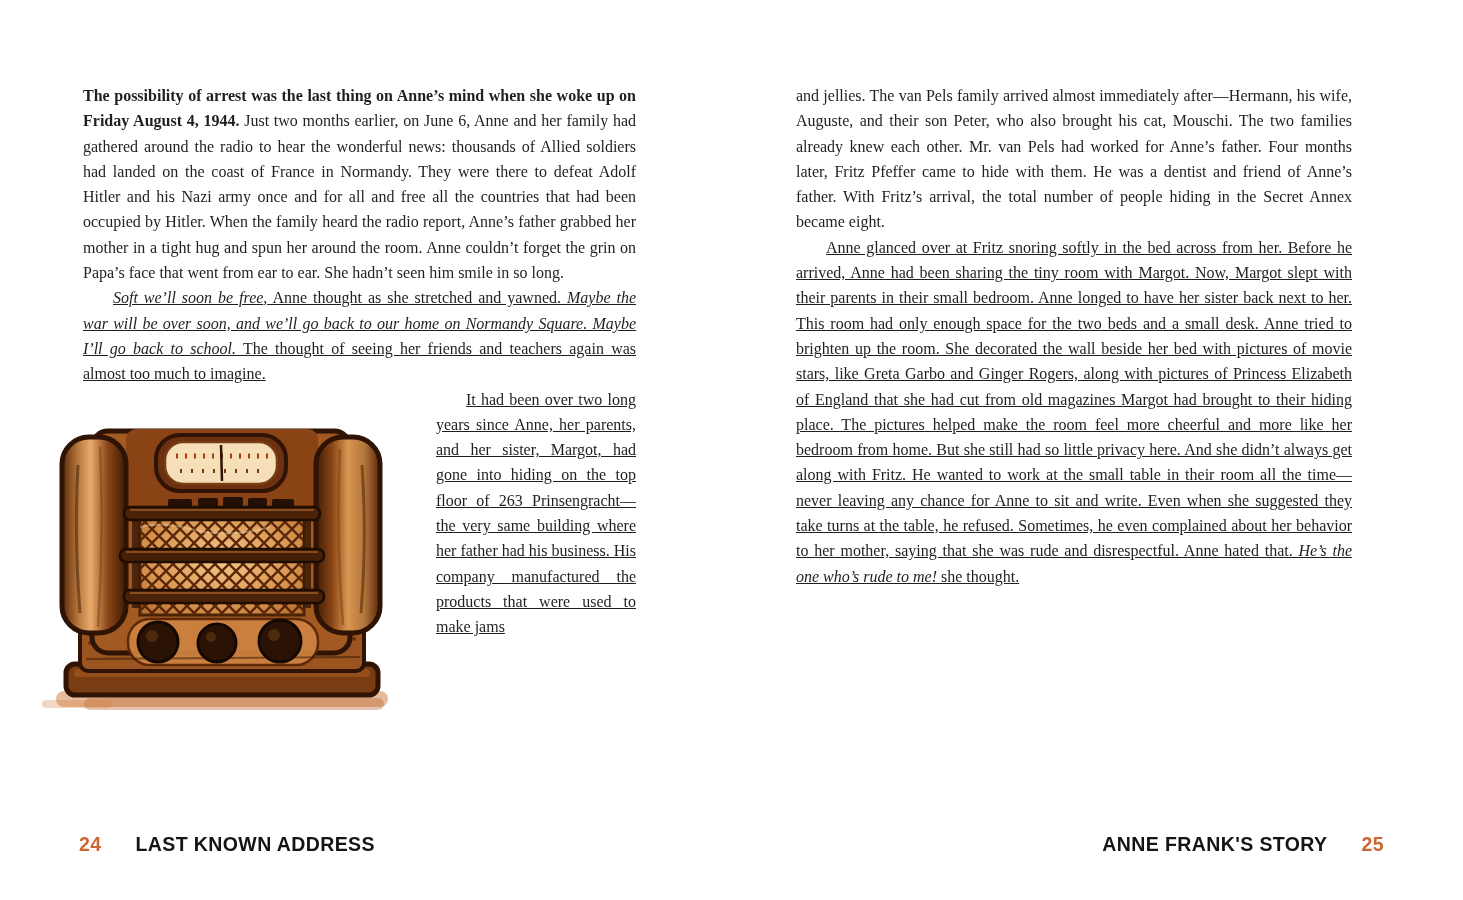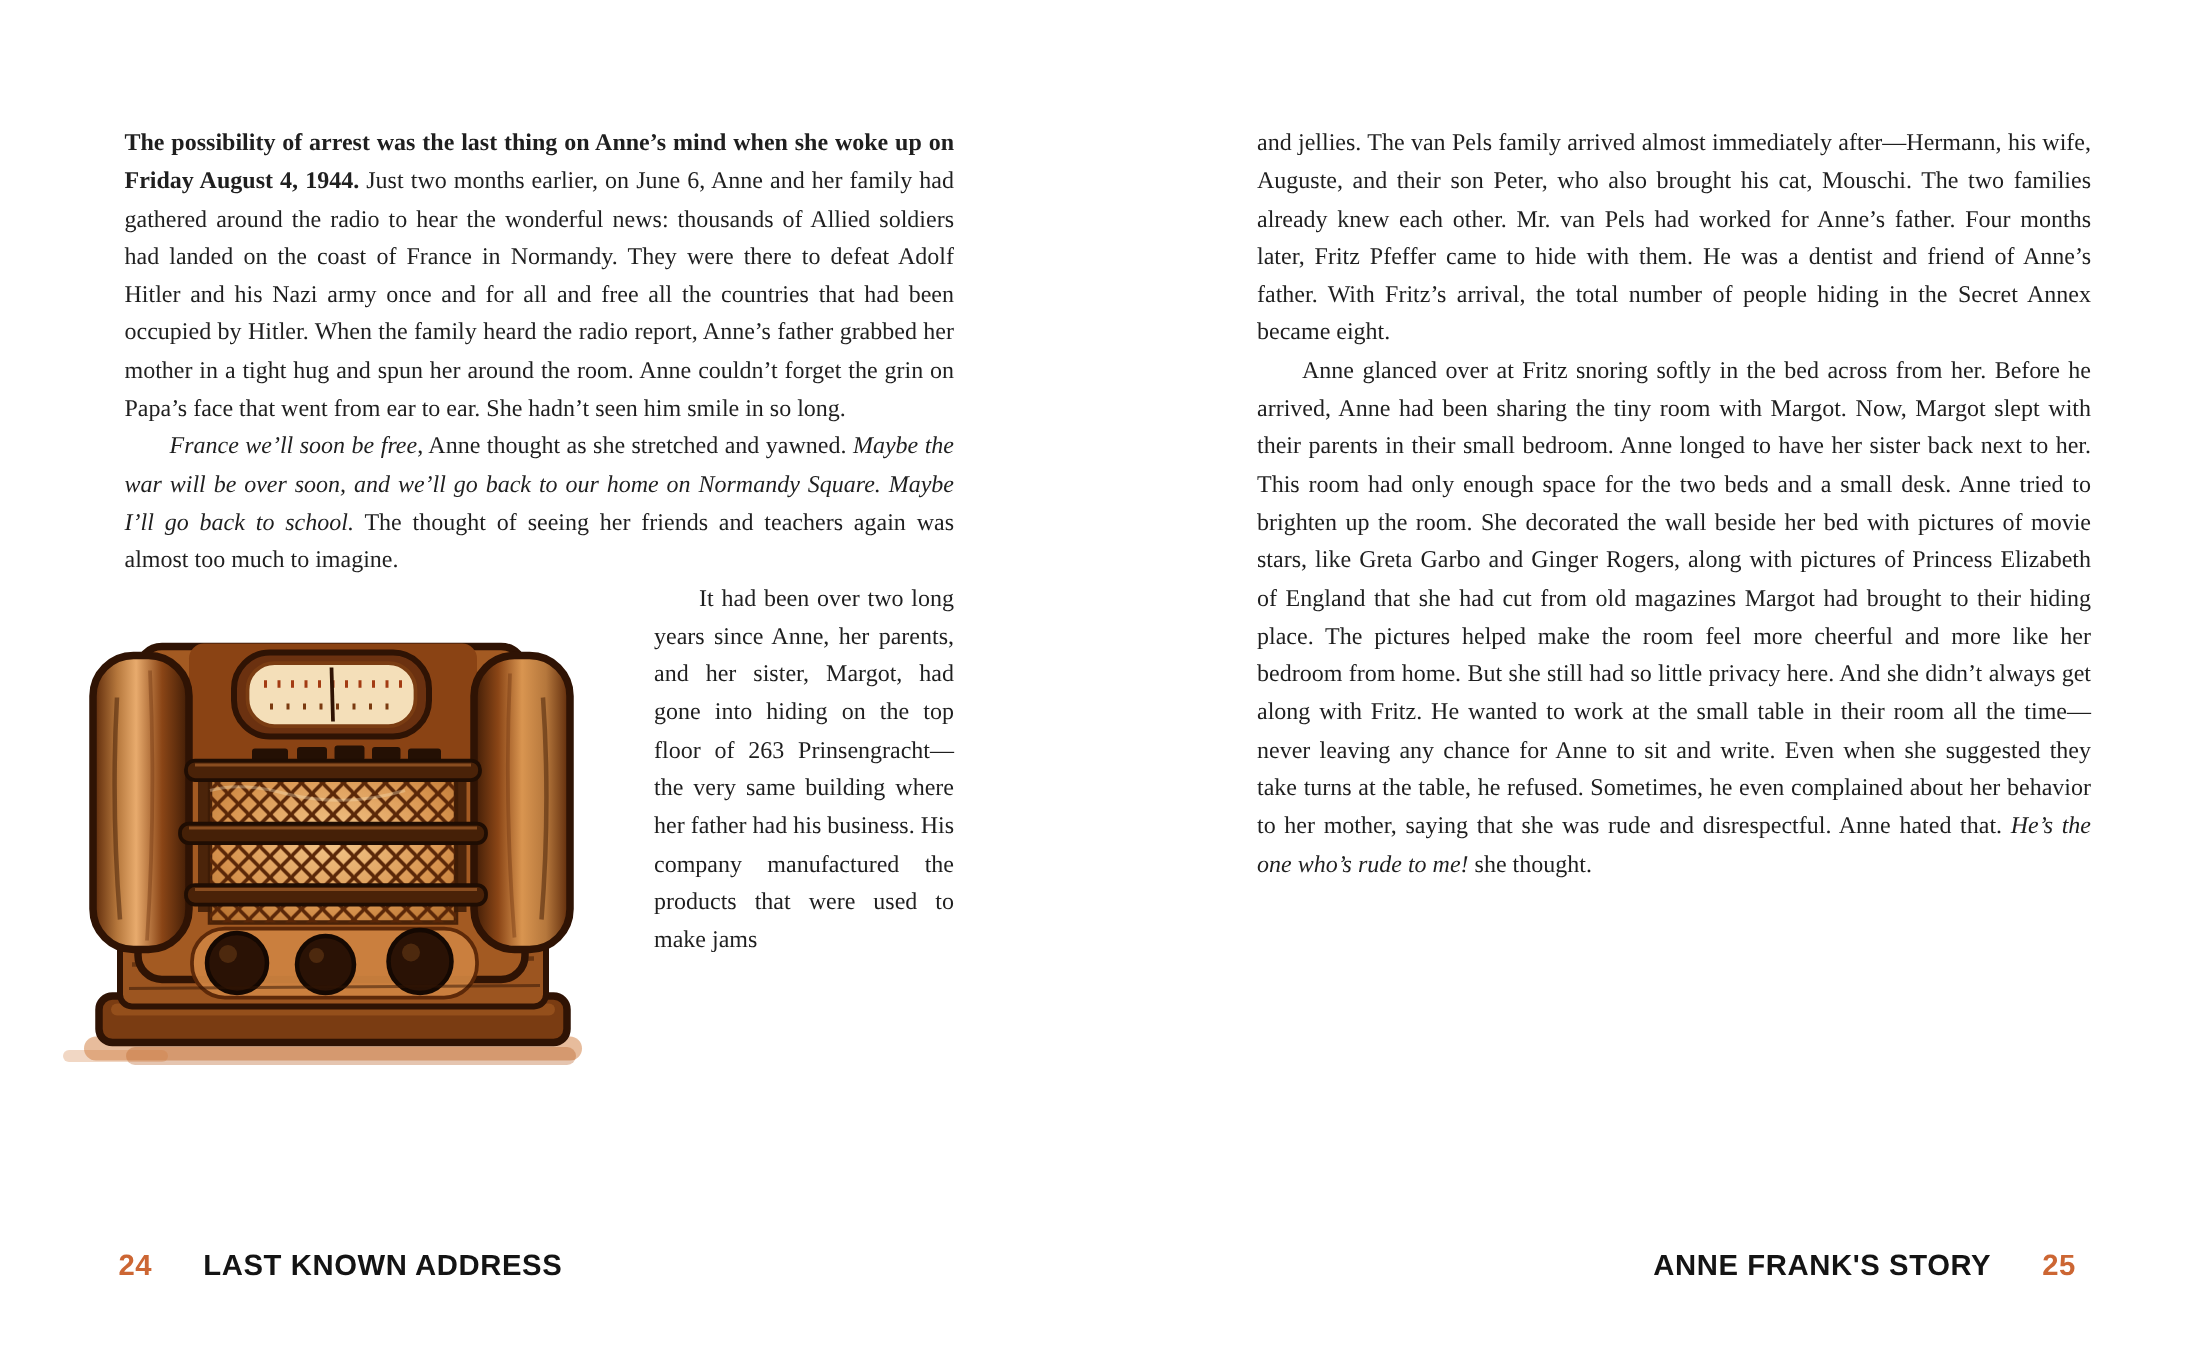--- a/index.html
+++ b/index.html
@@ -15,23 +15,23 @@
     overflow: hidden;
   }
   .column {
     position: absolute;
     top: 83px;
     font-size: 16px;
     line-height: 25.3px;
     text-align: justify;
   }
   .col-left  { left: 83px;  width: 553px; }
-  .col-right { left: 838px; width: 556px; }
+  .col-right { left: 796px; width: 556px; }
   .para { margin: 0; padding: 0; }
-  .indent { text-indent: 30px; }
+  .indent { text-indent: 30px; text-decoration: underline; }
   .lead-bold { font-weight: bold; }
   .ital { font-style: italic; }
   .radio-float {
     float: left;
     width: 360px;
     height: 330px;
     margin-left: -43px;
     margin-right: 36px;
     padding-top: 30px;
   }
@@ -54,21 +54,21 @@
   .page-num { color: var(--accent); }
 </style>
 </head>
 <body>
 
 <div class="spread">
 
   <div class="column col-left">
     <p class="para"><span class="lead-bold">The possibility of arrest was the last thing on Anne’s mind when she woke up on Friday August 4, 1944.</span><span> Just two months earlier, on June 6, Anne and her family had gath­ered around the radio to hear the wonderful news: thousands of Allied soldiers had landed on the coast of France in Normandy. They were there to defeat Adolf Hitler and his Nazi army once and for all and free all the countries that had been occupied by Hitler. When the family heard the radio report, Anne’s father grabbed her mother in a tight hug and spun her around the room. Anne couldn’t forget the grin on Papa’s face that went from ear to ear. She hadn’t seen him smile in so long.</span></p>
 
-    <p class="para indent"><span class="ital">France we’ll soon be free</span><span>, Anne thought as she stretched and yawned. </span><span class="ital">Maybe the war will be over soon, and we’ll go back to our home on Normandy Square. Maybe I’ll go back to school.</span><span> The thought of seeing her friends and teachers again was almost too much to imagine.</span></p>
+    <p class="para indent"><span class="ital">Soft we’ll soon be free</span><span>, Anne thought as she stretched and yawned. </span><span class="ital">Maybe the war will be over soon, and we’ll go back to our home on Normandy Square. Maybe I’ll go back to school.</span><span> The thought of seeing her friends and teachers again was almost too much to imagine.</span></p>
 
     <div class="radio-float">
       <svg width="360" height="300" viewBox="0 0 360 300" xmlns="http://www.w3.org/2000/svg">
         <defs>
           <linearGradient id="pil" x1="0" y1="0" x2="1" y2="0">
             <stop offset="0" stop-color="#5a2708"></stop>
             <stop offset="0.25" stop-color="#b5773c"></stop>
             <stop offset="0.45" stop-color="#e8ab6d"></stop>
             <stop offset="0.72" stop-color="#8a4516"></stop>
             <stop offset="1" stop-color="#3f1c06"></stop>

